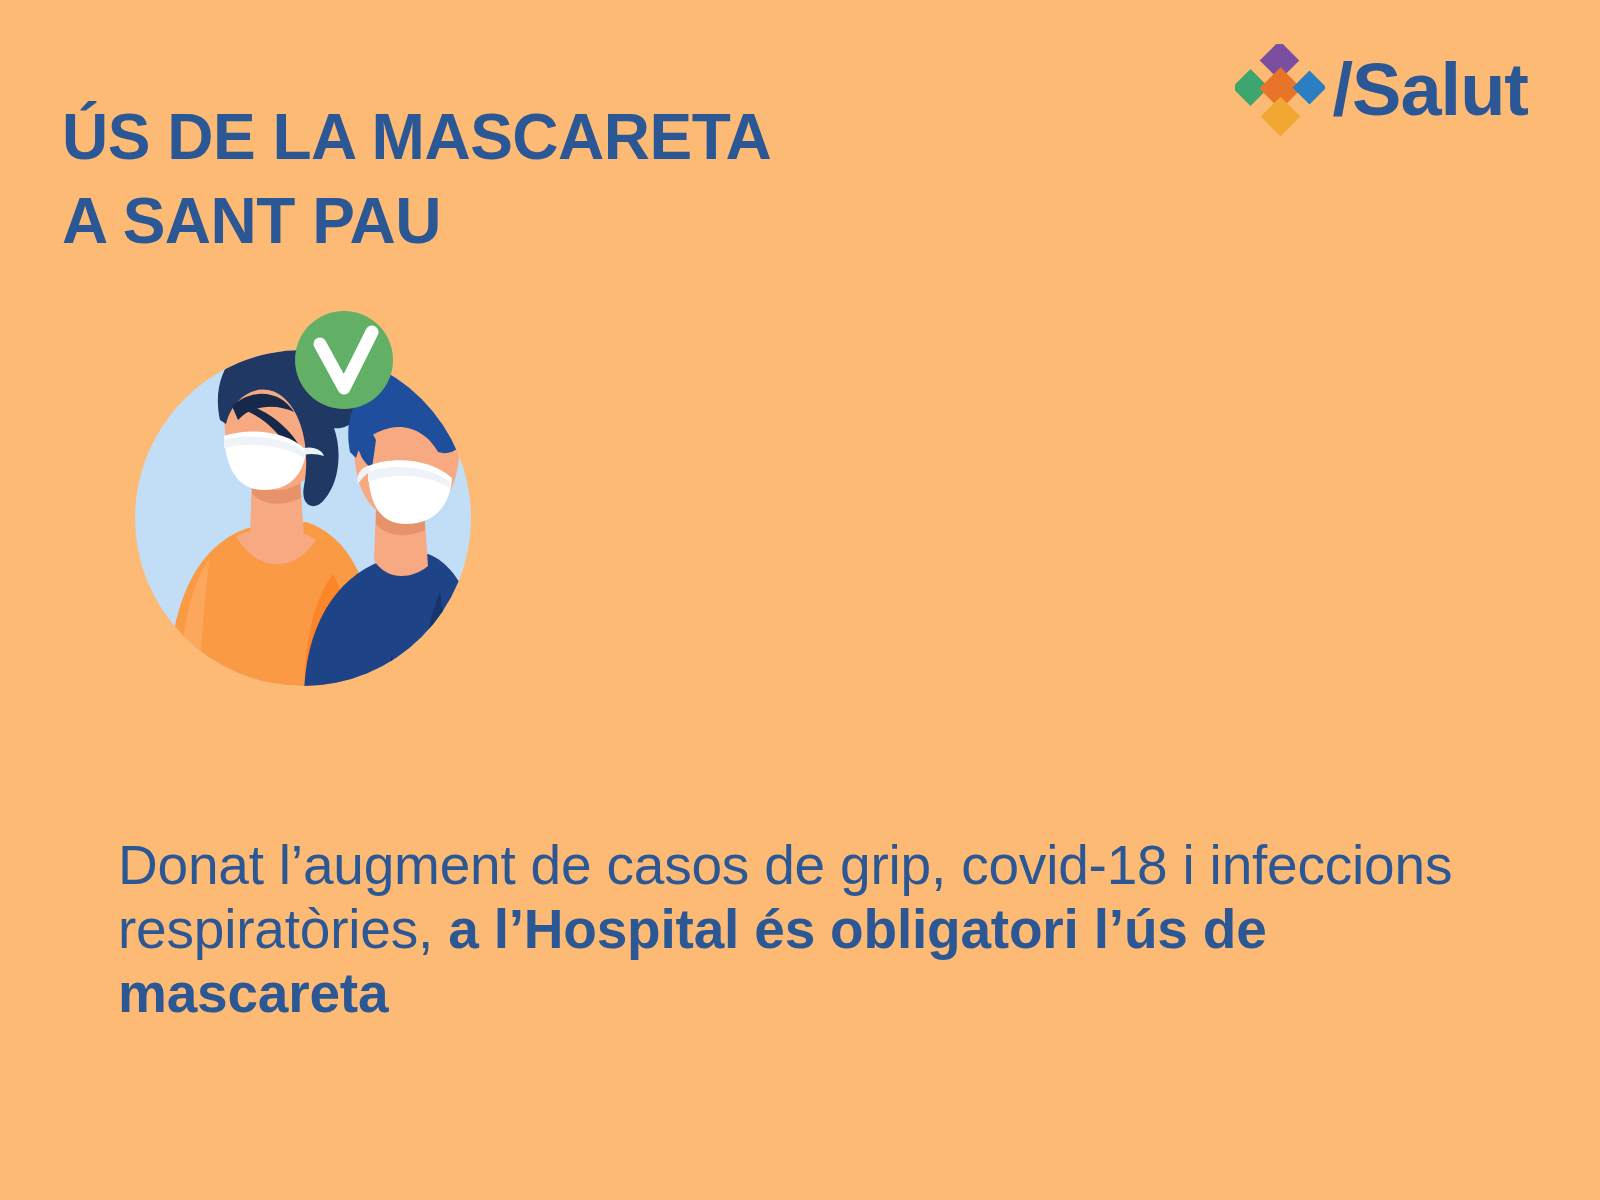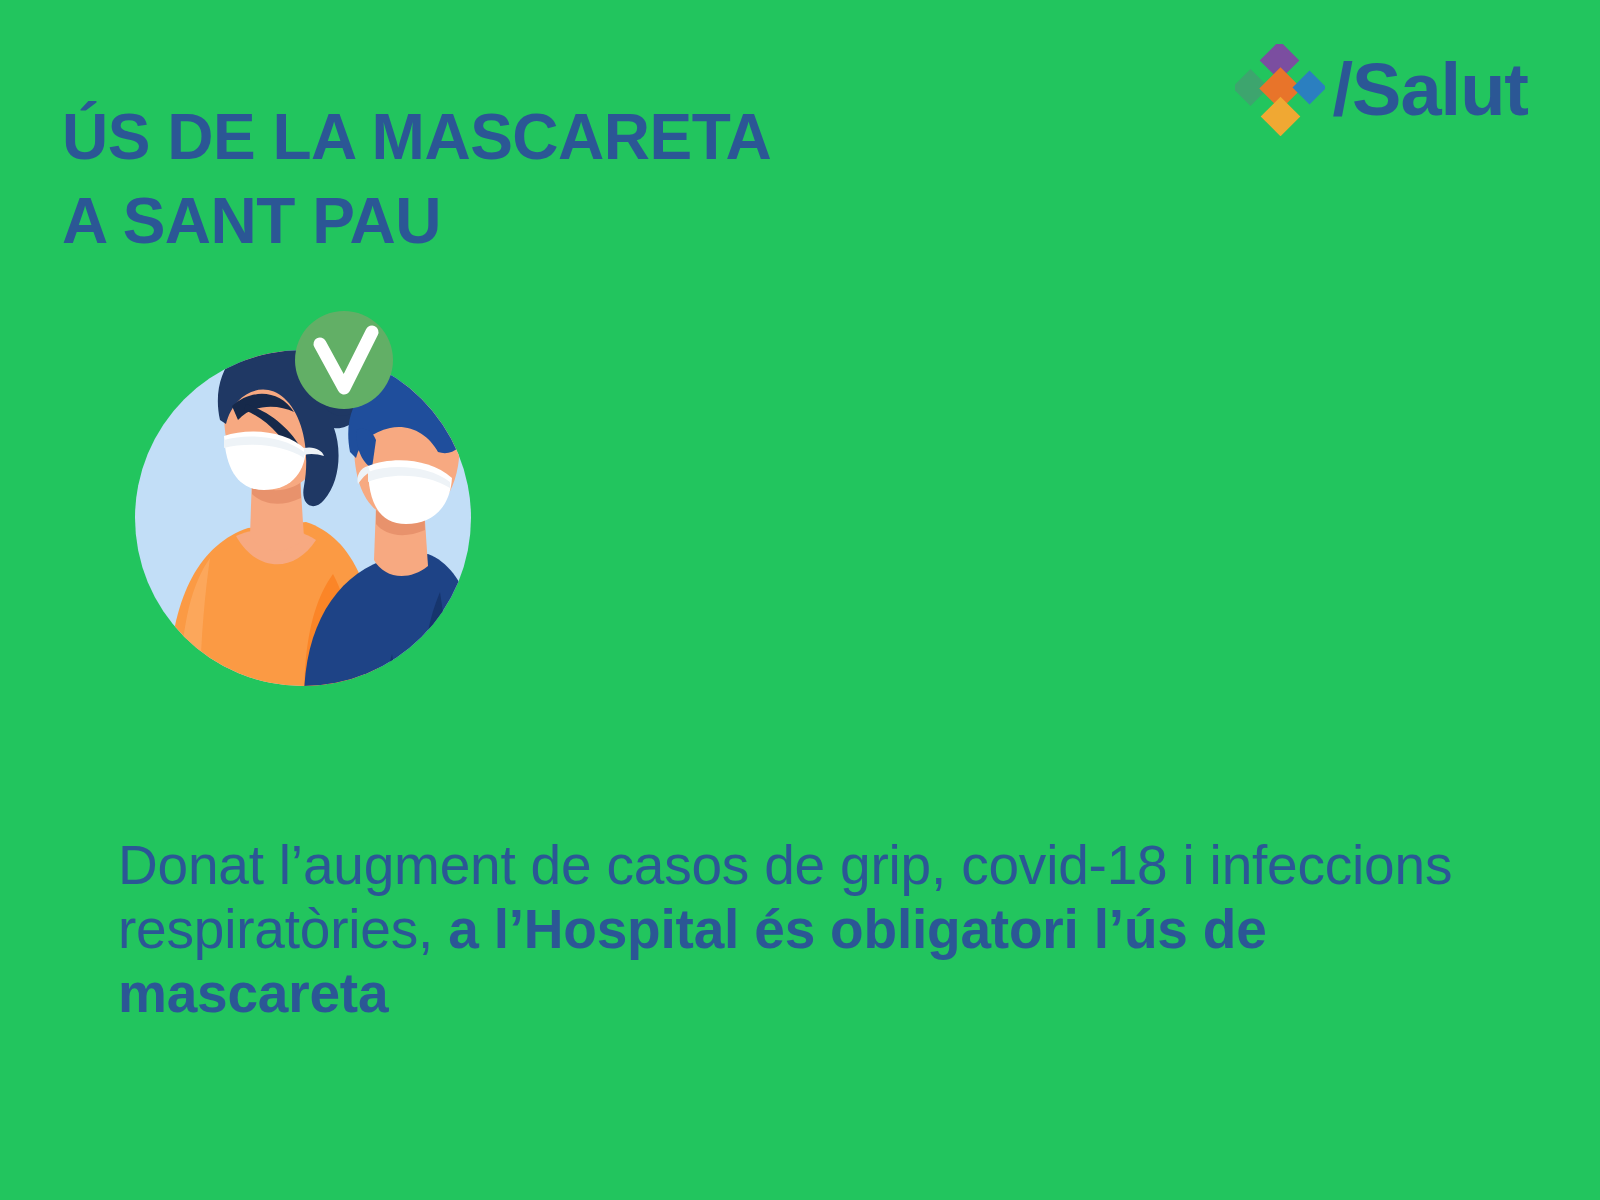--- a/index.html
+++ b/index.html
@@ -13,21 +13,21 @@
     background: #ddeffb;
     font-family: "Liberation Sans", sans-serif;
     overflow: hidden;
     position: relative;
   }
 
   .poster {
     position: relative;
     width: 1600px;
     height: 1200px;
-    background: #22c55e;
+    background: #fdba74;
   }
 
   
   .headline {
     position: absolute;
     left: 62px;
     top: 52px;
     width: 1000px;
     color: #2b5795;
     font-size: 64px;

